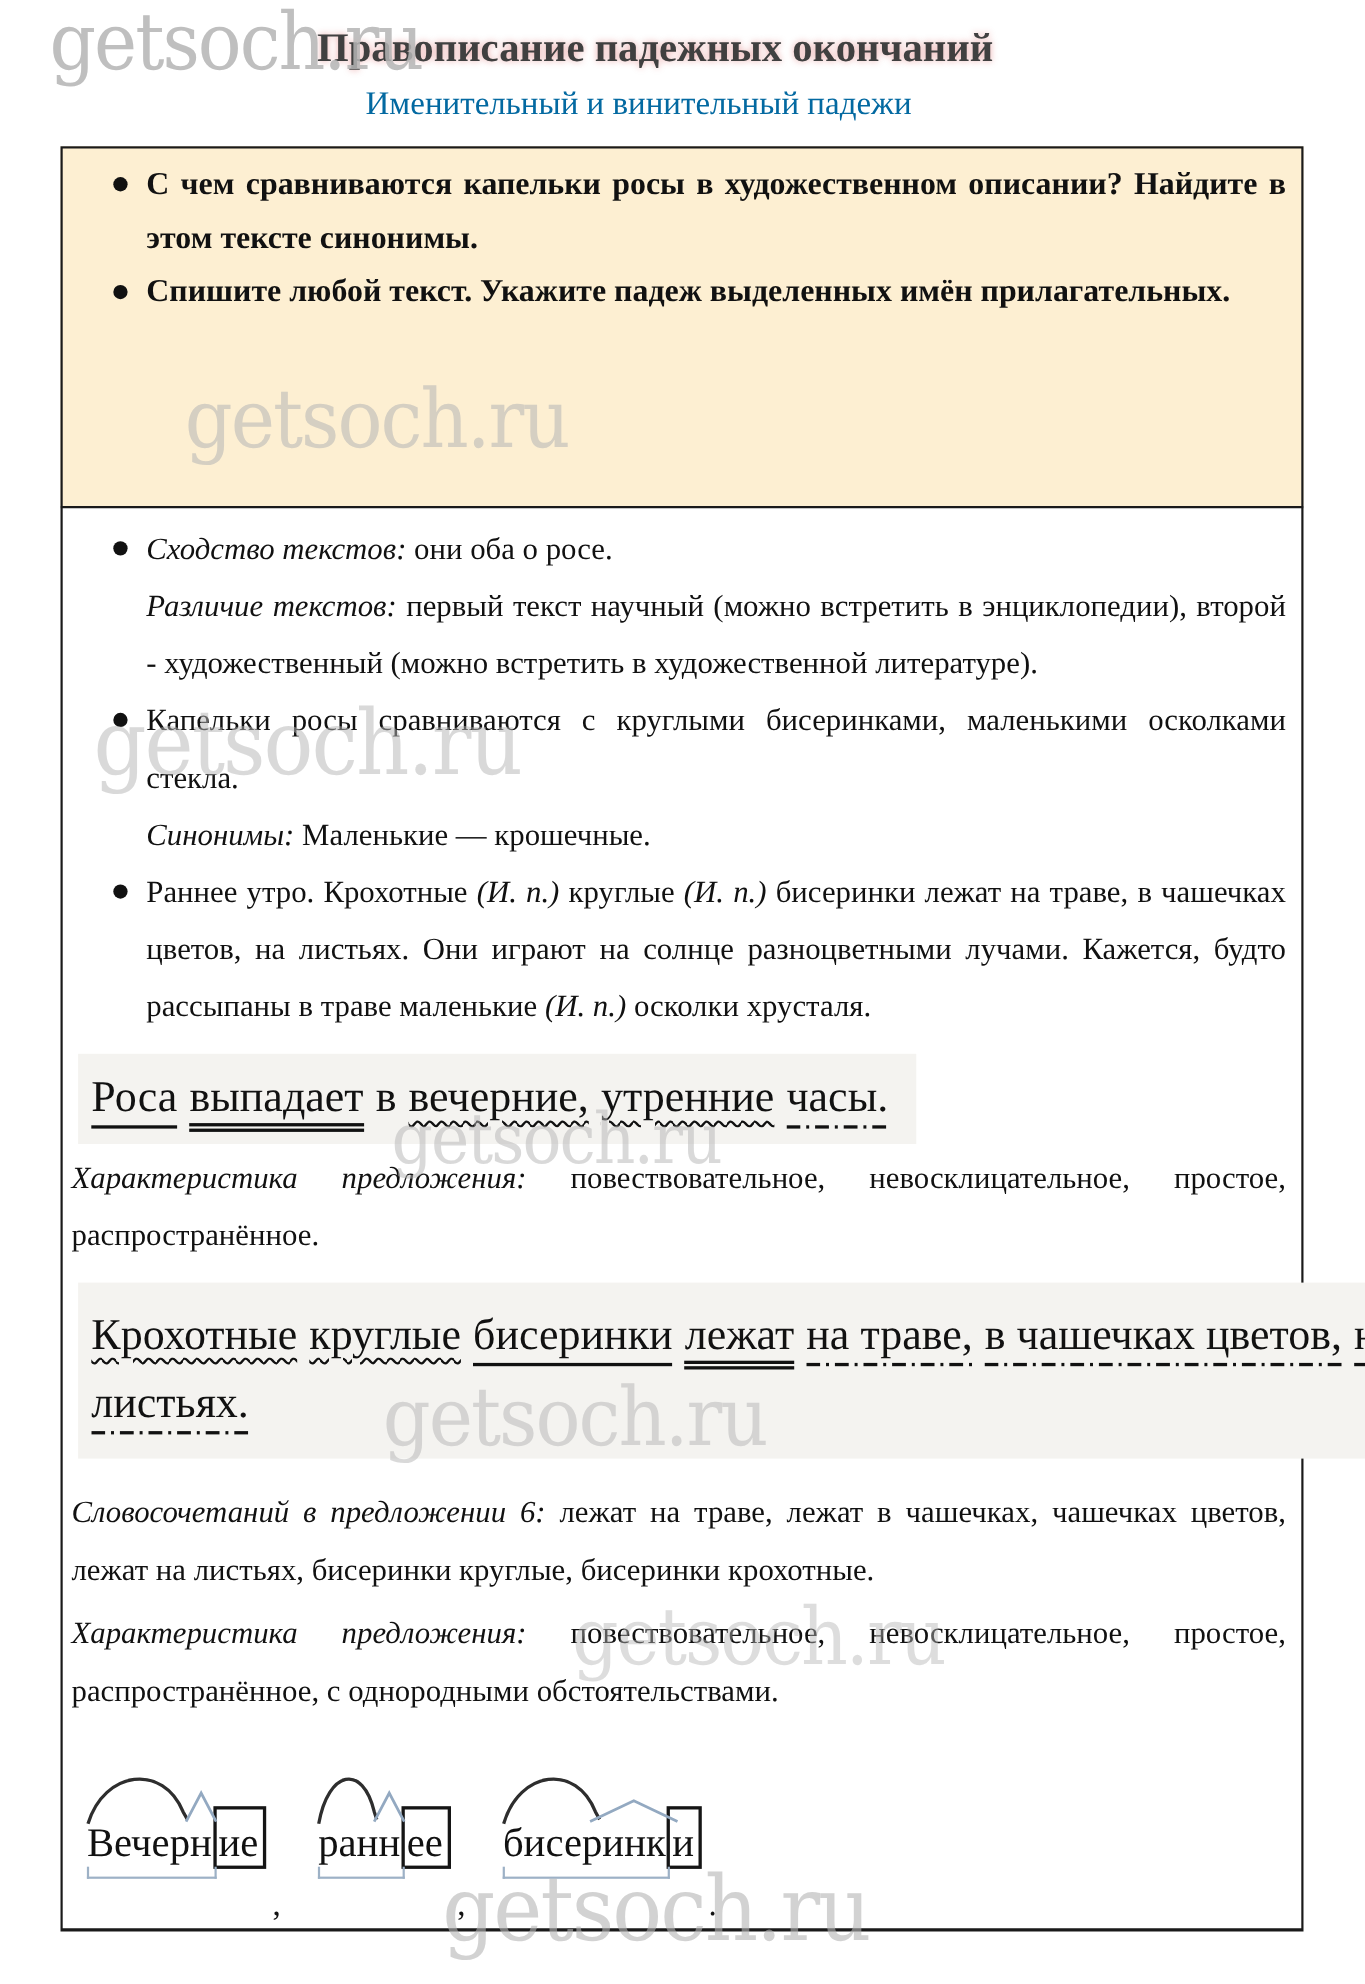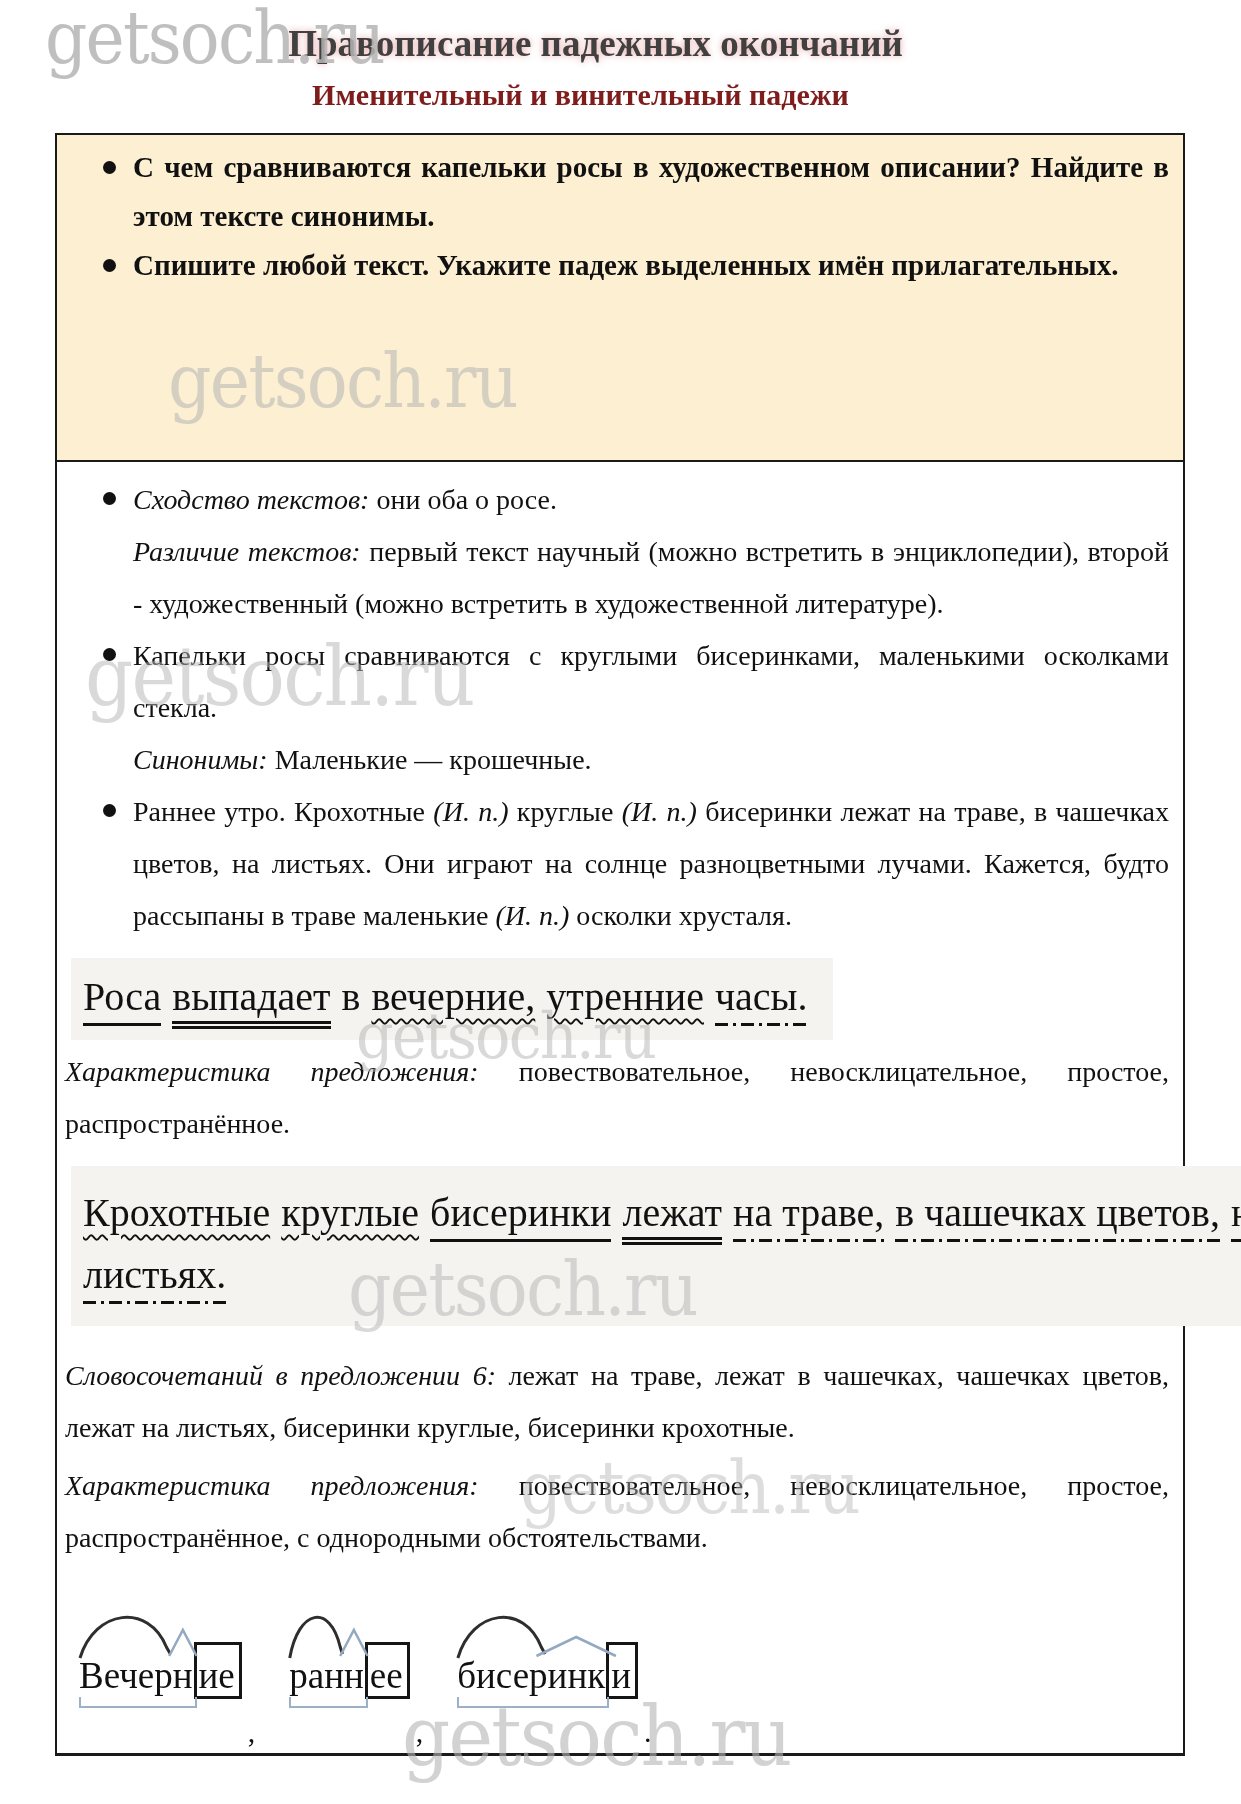--- a/index.html
+++ b/index.html
@@ -26,21 +26,21 @@
   .wm7{left:402px;top:1696px;font-size:82px;opacity:.60;}
   
   .hdr-title{
     position:absolute;top:22px;left:0;right:70px;text-align:center;z-index:3;
     font-size:37px;font-weight:700;color:#404040;
     text-shadow:0 0 7px rgba(196,15,15,.35);
     padding-left:20px;
   }
   .hdr-sub{
     position:absolute;top:78px;left:0;right:80px;text-align:center;z-index:3;
-    font-size:30px;font-weight:700;color:#7f1d1d;
+    font-size:30px;font-weight:400;color:#0369a1;
   }
   
   .task-box{
     position:absolute;left:55px;top:133px;width:1130px;height:329px;z-index:2;
     box-sizing:border-box;border:2px solid #1a1a1a;
     background:#fdefd2;
     padding:8px 14px 0 8px;
     font-weight:700;font-size:29px;line-height:49px;
   }
   .content-box{

